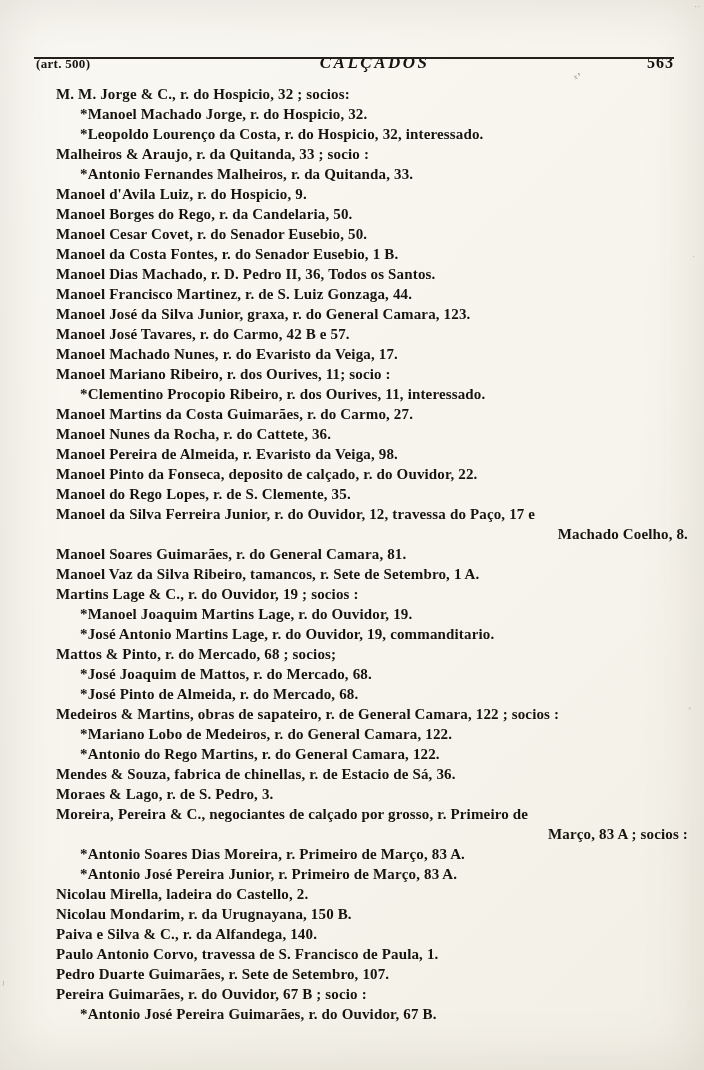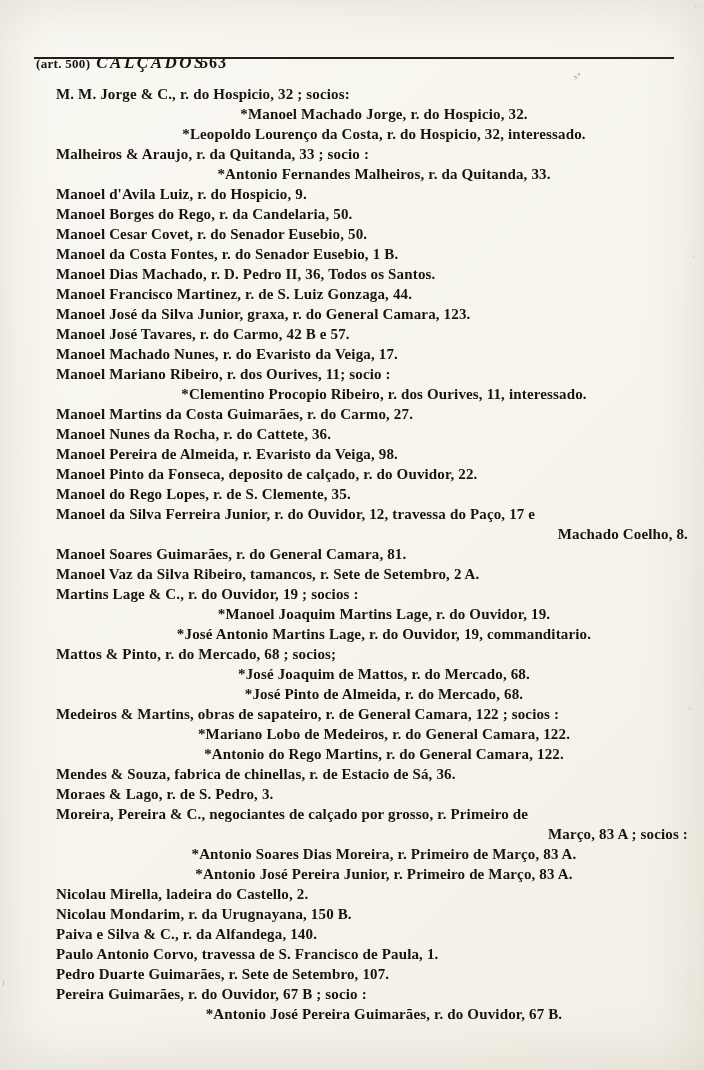--- a/index.html
+++ b/index.html
@@ -9,37 +9,37 @@
     margin:0 auto;
     background:linear-gradient(135deg,#f9f8f2 0%,#f6f4ec 55%,#f2efe6 100%);
     box-shadow:inset 0 0 60px rgba(120,110,90,.18);
     overflow:hidden;
     font-family:"Liberation Serif","DejaVu Serif",serif;
     color:#17140f;
     -webkit-font-smoothing:antialiased;
   }
   .page-header{
     position:absolute;top:34px;left:36px;right:30px;
-    display:flex;align-items:baseline;
+    display:flex;align-items:baseline;justify-content:space-between;
     font-weight:bold;
   }
   .art{font-size:13px;letter-spacing:.3px;}
   .title{font-size:17px;letter-spacing:2.5px;position:relative;left:6px;font-style:italic;}
   .pagenum{font-size:16px;letter-spacing:1px;margin-top:20px;}
   .rule{
     position:absolute;top:57px;left:34px;right:30px;
     border-top:2px solid #242019;
   }
   .entries{
     position:absolute;top:84px;left:56px;right:16px;
     font-size:15px;font-weight:bold;line-height:20px;
     letter-spacing:.15px;
   }
   .entry{margin:0;padding:0;}
-  .entry.indent-1{margin-left:24px;text-align:center;}
+  .entry.indent-1{margin-left:24px;}
   .entry.indent-2{margin-left:28px;text-align:right;}
   .artifact{position:absolute;color:#6b655a;pointer-events:none;}
   .a1{top:70px;left:574px;font-size:13px;opacity:.65;transform:rotate(-18deg);}
   .a2{top:4px;left:694px;font-size:10px;opacity:.5;}
   .a3{top:978px;left:2px;font-size:12px;opacity:.5;transform:rotate(12deg);}
   .a4{top:706px;left:688px;font-size:10px;opacity:.45;}
   .a5{top:254px;left:692px;font-size:10px;opacity:.4;}
 </style>
 </head>
 <body>
@@ -73,21 +73,21 @@
       <p class="entry">Manoel Mariano Ribeiro, r. dos Ourives, 11; socio :</p>
       <p class="entry indent-1">*Clementino Procopio Ribeiro, r. dos Ourives, 11, interessado.</p>
       <p class="entry">Manoel Martins da Costa Guimarães, r. do Carmo, 27.</p>
       <p class="entry">Manoel Nunes da Rocha, r. do Cattete, 36.</p>
       <p class="entry">Manoel Pereira de Almeida, r. Evaristo da Veiga, 98.</p>
       <p class="entry">Manoel Pinto da Fonseca, deposito de calçado, r. do Ouvidor, 22.</p>
       <p class="entry">Manoel do Rego Lopes, r. de S. Clemente, 35.</p>
       <p class="entry">Manoel da Silva Ferreira Junior, r. do Ouvidor, 12, travessa do Paço, 17 e</p>
       <p class="entry indent-2">Machado Coelho, 8.</p>
       <p class="entry">Manoel Soares Guimarães, r. do General Camara, 81.</p>
-      <p class="entry">Manoel Vaz da Silva Ribeiro, tamancos, r. Sete de Setembro, 2 A.</p>
+      <p class="entry">Manoel Vaz da Silva Ribeiro, tamancos, r. Sete de Setembro, 1 A.</p>
       <p class="entry">Martins Lage &amp; C., r. do Ouvidor, 19 ; socios :</p>
       <p class="entry indent-1">*Manoel Joaquim Martins Lage, r. do Ouvidor, 19.</p>
       <p class="entry indent-1">*José Antonio Martins Lage, r. do Ouvidor, 19, commanditario.</p>
       <p class="entry">Mattos &amp; Pinto, r. do Mercado, 68 ; socios;</p>
       <p class="entry indent-1">*José Joaquim de Mattos, r. do Mercado, 68.</p>
       <p class="entry indent-1">*José Pinto de Almeida, r. do Mercado, 68.</p>
       <p class="entry">Medeiros &amp; Martins, obras de sapateiro, r. de General Camara, 122 ; socios :</p>
       <p class="entry indent-1">*Mariano Lobo de Medeiros, r. do General Camara, 122.</p>
       <p class="entry indent-1">*Antonio do Rego Martins, r. do General Camara, 122.</p>
       <p class="entry">Mendes &amp; Souza, fabrica de chinellas, r. de Estacio de Sá, 36.</p>

